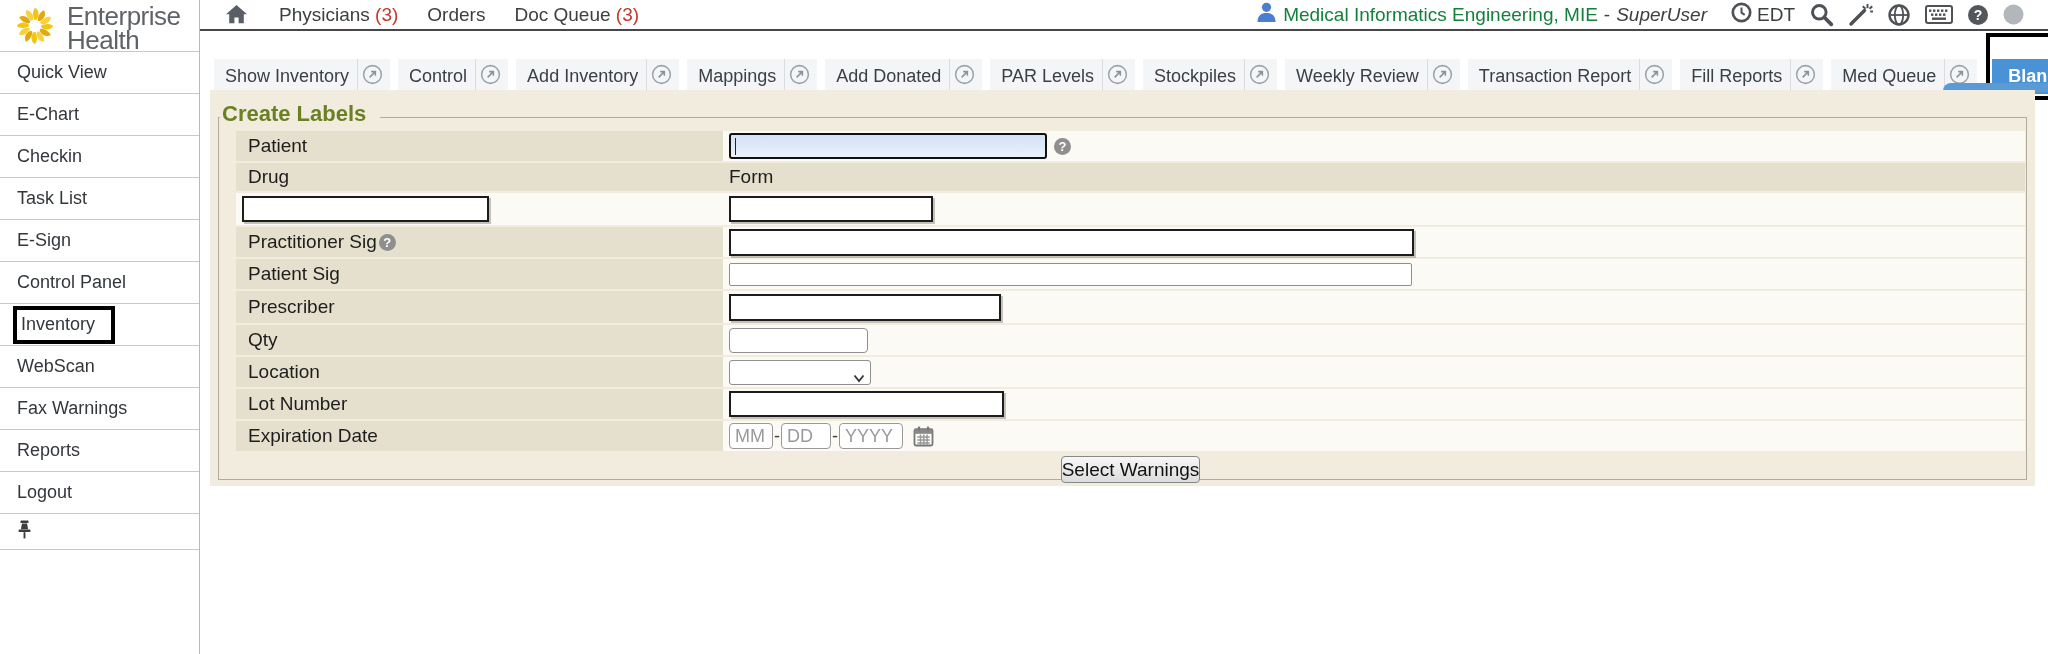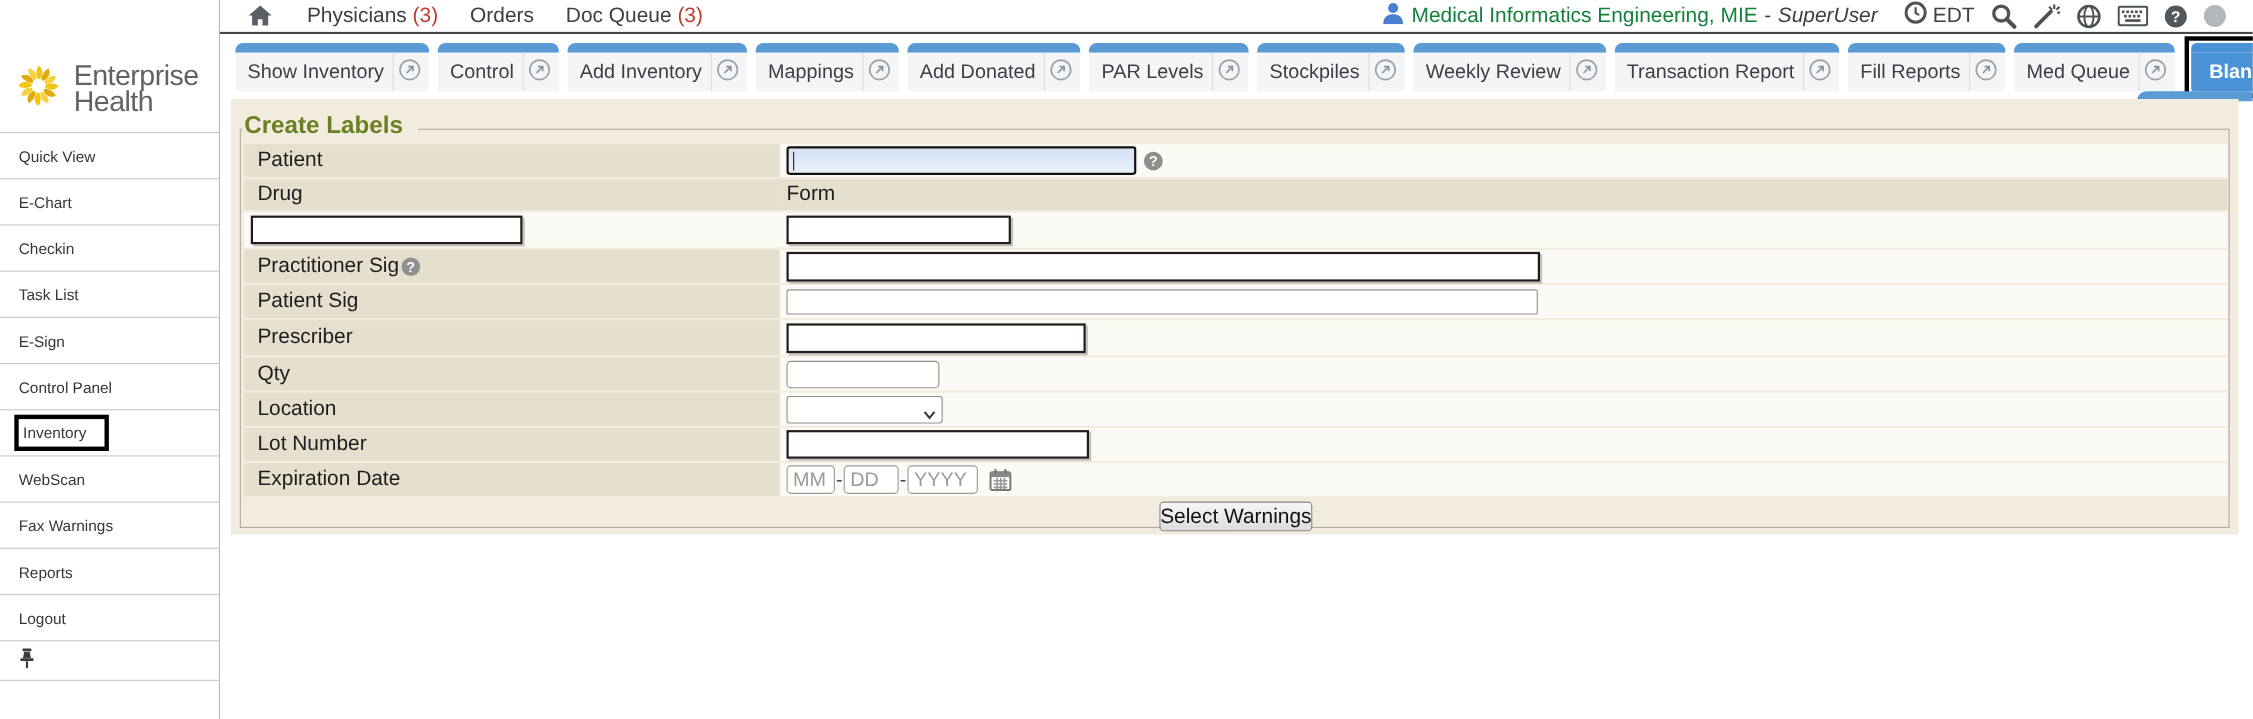--- a/index.html
+++ b/index.html
@@ -2,23 +2,23 @@
 <html><head>
 <meta charset="utf-8">
 <style>
   * { margin:0; padding:0; box-sizing:border-box; }
   html,body { width:2048px; height:654px; }
   body { font-family:"Liberation Sans", sans-serif; background:#ffffff; }
   .screen { position:relative; width:2048px; height:654px; overflow:hidden; background:#fff; }
 
   
   .sidebar { position:absolute; left:0; top:0; width:200px; height:654px; background:#fff; border-right:1px solid #b9b9b9; }
-  .logo-area { height:85px; border-bottom:1px solid #c9c9c9; display:flex; align-items:center; padding:4px 0 0 12px;margin-top:36px; }
+  .logo-area { height:52px; border-bottom:1px solid #c9c9c9; display:flex; align-items:center; padding:4px 0 0 12px; }
   .brand-text { margin-left:9px; color:#5f6368; font-size:26px; line-height:24px; letter-spacing:-0.5px; }
-  .side-item { height:42px; border-bottom:1px solid #c9c9c9; display:flex; align-items:center; padding-left:17px; font-size:14px; color:#33373c; cursor:pointer; }
+  .side-item { height:42px; border-bottom:1px solid #c9c9c9; display:flex; align-items:center; padding-left:17px; font-size:18px; color:#33373c; cursor:pointer; }
   .side-item .hl-box { border:4px solid #000; padding:4px 16px 5px 4px; margin-left:-4px; }
   .pin-row { height:36px; border-bottom:1px solid #c9c9c9; display:flex; align-items:center; padding-left:17px; }
 
   
   .main { position:absolute; left:200px; top:0; width:1848px; height:654px; background:#fff; }
 
   
   .topbar { height:29px; display:flex; align-items:center; padding-left:26px; font-size:19px; color:#3c4043; }
   .topbar .home { margin-right:32px; display:flex; align-items:center; cursor:pointer; }
   .navlink { margin-right:29px; cursor:pointer; white-space:nowrap; }
@@ -26,35 +26,35 @@
   .user-area { margin-left:auto; display:flex; align-items:center; padding-right:24px; white-space:nowrap; }
   .user-name { margin:0 6px 0 7px; color:#15803d; }
   .user-role { font-style:italic; margin-left:6px; }
   .tz-wrap { display:flex; align-items:center; margin-left:24px; }
   .tz { margin-left:5px; }
   .ubar-icon { margin-left:14px; display:flex; align-items:center; cursor:pointer; }
   .topline { height:2px; background:#474747; }
 
   
   .tabstrip { position:relative; height:59px; background:#fff; display:flex; align-items:flex-start; padding:8px 0 0 14px; gap:8px; }
-  .tab { display:flex; flex-direction:column; cursor:pointer; flex:0 0 auto; }
+  .tab { display:flex; flex-direction:row; cursor:pointer; flex:0 0 auto;margin-top:20px; }
   .tab-bar { height:9px; background:#5b9bd5; border-radius:7px 7px 0 0; }
   .tab-body { height:35px; background:#f4f5f7; display:flex; align-items:center; padding:0 7px; font-size:18px; color:#3b4046; border-radius:0 0 2px 2px; }
   .tab-label { padding:0 4px; white-space:nowrap; }
   .tab-sep { width:1px; height:35px; background:#d9dde1; margin:0 4px; }
   .active-wrap { border:4px solid #000; padding:2px; margin:-6px 1px 0 1px; flex:0 0 auto; }
   .tab.active .tab-bar { background:#4a92d6; border-radius:5px 5px 0 0; }
   .tab.active .tab-body { background:#4a92d6; color:#fff; font-weight:bold; padding:0 12px; }
   .partial-bar { position:absolute; right:0; top:52px; width:105px; height:9px; background:#5b9bd5; border-radius:8px 0 0 0; }
 
   
   .panel { position:relative; margin-left:10px; width:1825px; height:396px; background:#f2ecdf; }
   .fieldset-border { position:absolute; left:8px; right:8px; top:27px; bottom:6px; border:1px solid #b3ab9c; }
   .legend { position:absolute; left:10px; top:11px; font-size:22px; font-weight:bold; color:#6b8023; background:#f2ecdf; padding:0 14px 2px 2px; z-index:2; }
-  .rows { position:absolute; left:12px; right:10px; top:41px; z-index:1; }
+  .rows { position:absolute; left:26px; right:10px; top:41px; z-index:1; }
   .frow { display:flex; height:30px; margin-bottom:2px; }
   .frow.tall { height:32px; }
   .lcell { width:487px; background:#e5dfcd; display:flex; align-items:center; padding-left:12px; font-size:19px; color:#1d1d1d; }
   .fcell { flex:1; background:#fcfaf4; display:flex; align-items:center; padding-left:6px; }
   .full-beige { background:#e5dfcd;text-align:center; }
   .full-white { background:#fcfaf4; }
 
   
   .inp { background:#fff; }
   .thick { border:2px solid #1c1c1c; box-shadow:2px 2px 0 rgba(130,125,115,.45); }

